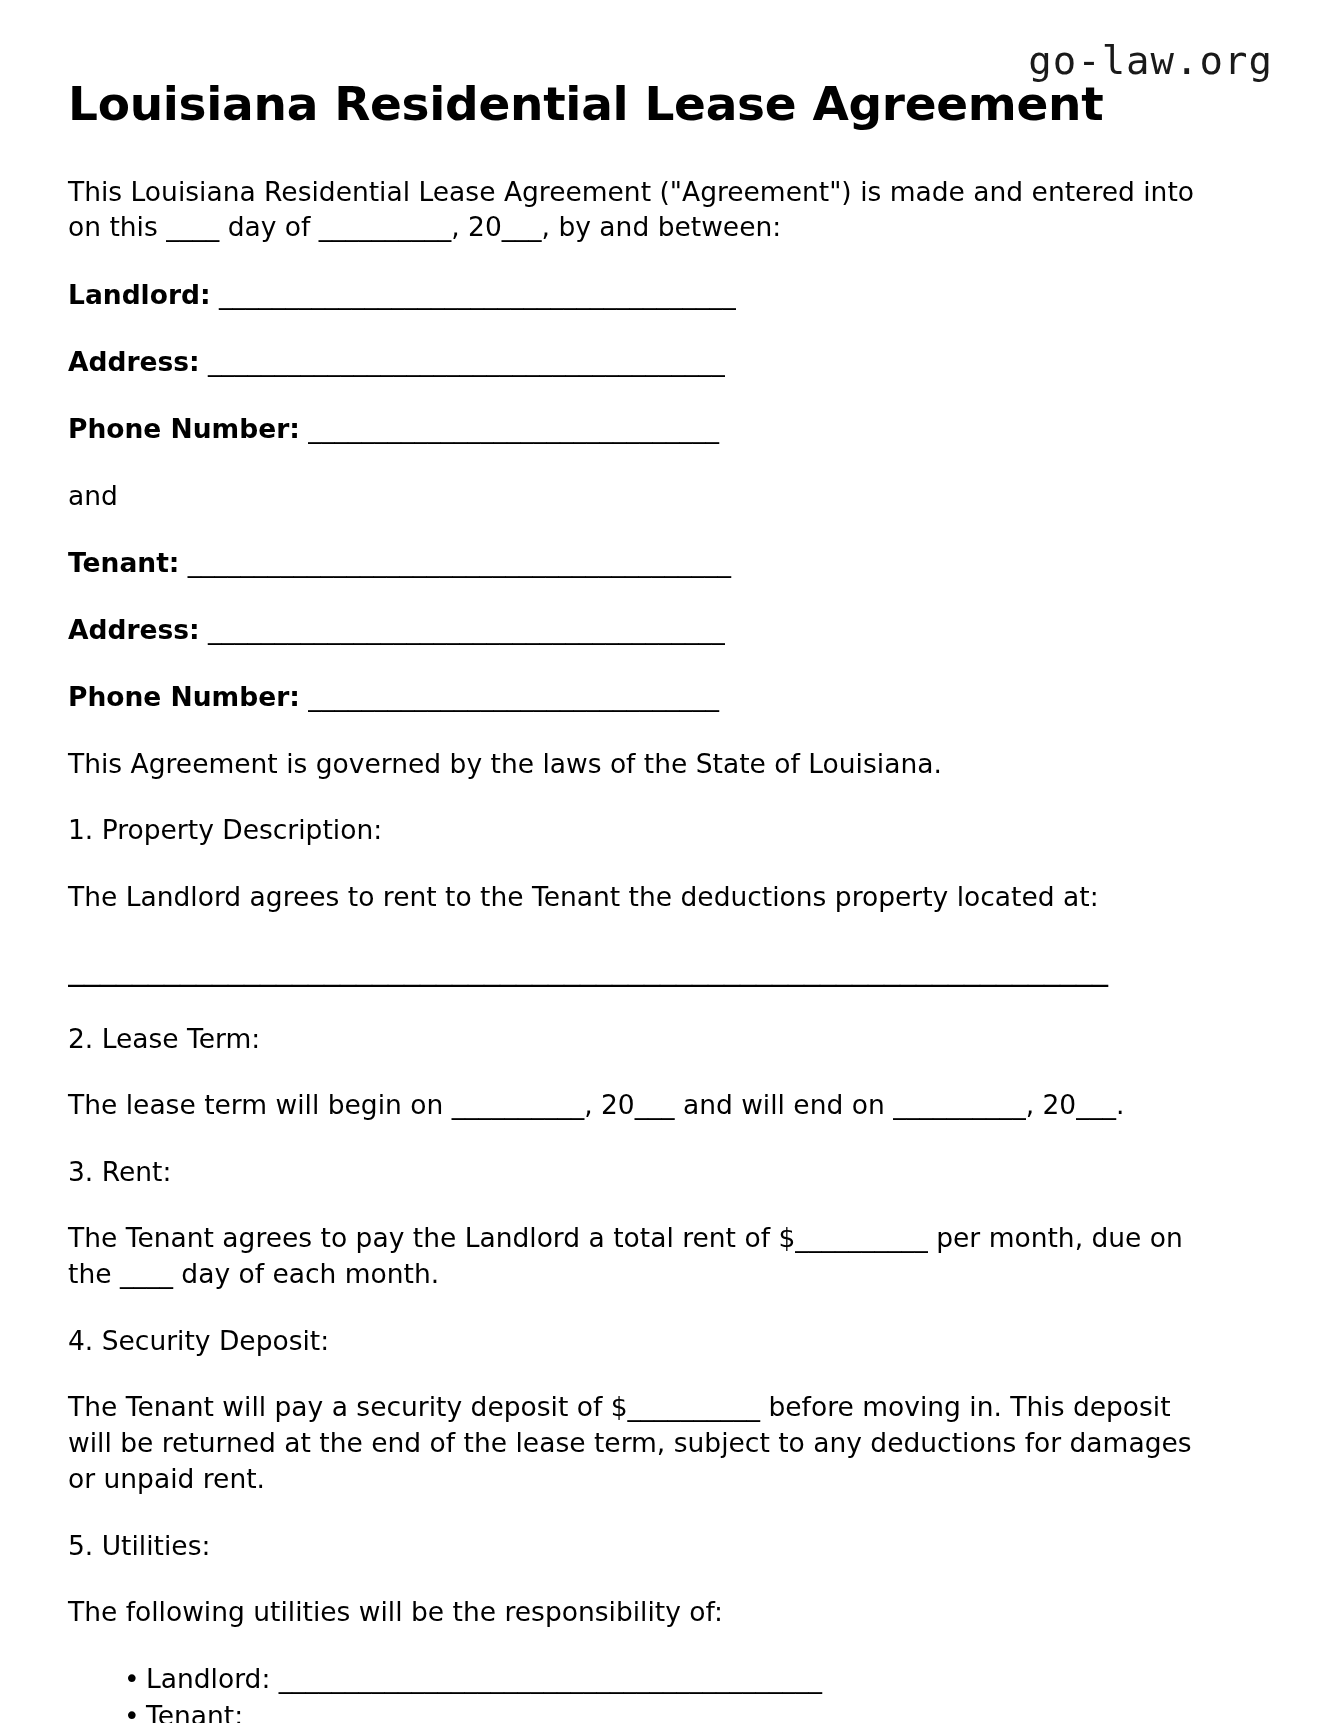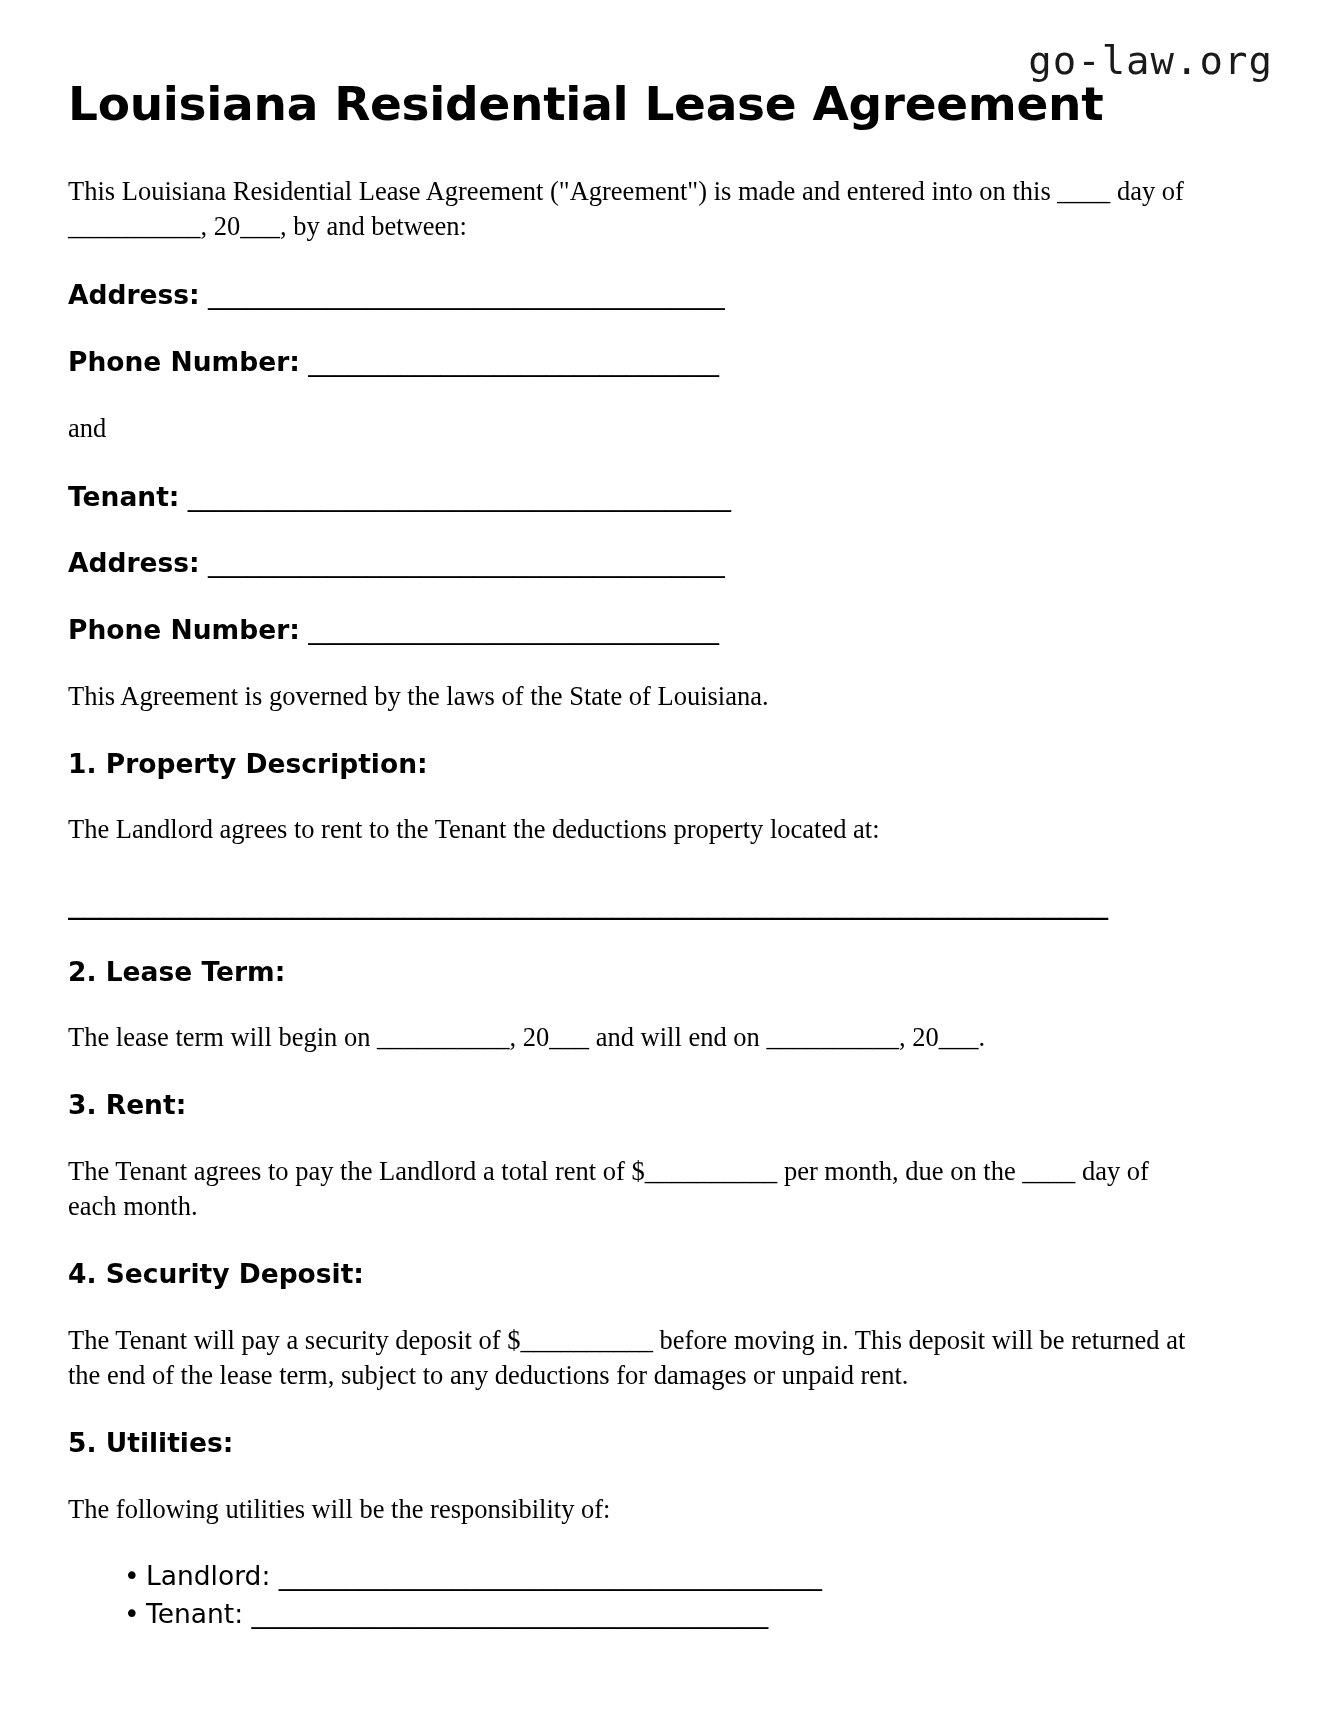--- a/index.html
+++ b/index.html
@@ -39,40 +39,39 @@
     letter-spacing: -0.3px;
     margin: 0 0 44px 0;
     line-height: 1.1;
     white-space: nowrap;
   }
   p.body {
     font-size: 26.5px;
     line-height: 1.35;
     margin: 0 0 32px 0;
     font-weight: normal;
-    font-family: Liberation Serif, serif;
   }
   p.body.tight {
     margin-bottom: 30px;
   }
   .field-line {
     font-size: 26.5px;
     line-height: 1.35;
     margin: 0 0 31px 0;
   }
   .field-line .lbl {
     font-weight: bold;
   }
   .blank {
     font-weight: normal;
     letter-spacing: 0px;
   }
   h2.section {
     font-size: 26.5px;
-    font-weight: bold;
+    font-weight: normal;
     margin: 0 0 31px 0;
     line-height: 1.3;
   }
   .rule-line {
     font-size: 32px;
     line-height: 1.35;
     margin: 0 0 32px 0;
     white-space: nowrap;
     overflow: hidden;
   }
@@ -100,20 +99,24 @@
 <div class="page">
 
   <div class="watermark">go-law.org</div>
 
   <div class="content">
 
     <h1 class="doc-title">Louisiana Residential Lease Agreement</h1>
 
     <p class="body">This Louisiana Residential Lease Agreement ("Agreement") is made and entered into on this ____ day of __________, 20___, by and between:</p>
 
+    <div class="field-line">
+      <span class="lbl">Landlord:</span>
+      <span class="blank">_______________________________________</span>
+    </div>
 
     <div class="field-line">
       <span class="lbl">Address:</span>
       <span class="blank">_______________________________________</span>
     </div>
 
     <div class="field-line">
       <span class="lbl">Phone Number:</span>
       <span class="blank">_______________________________</span>
     </div>

